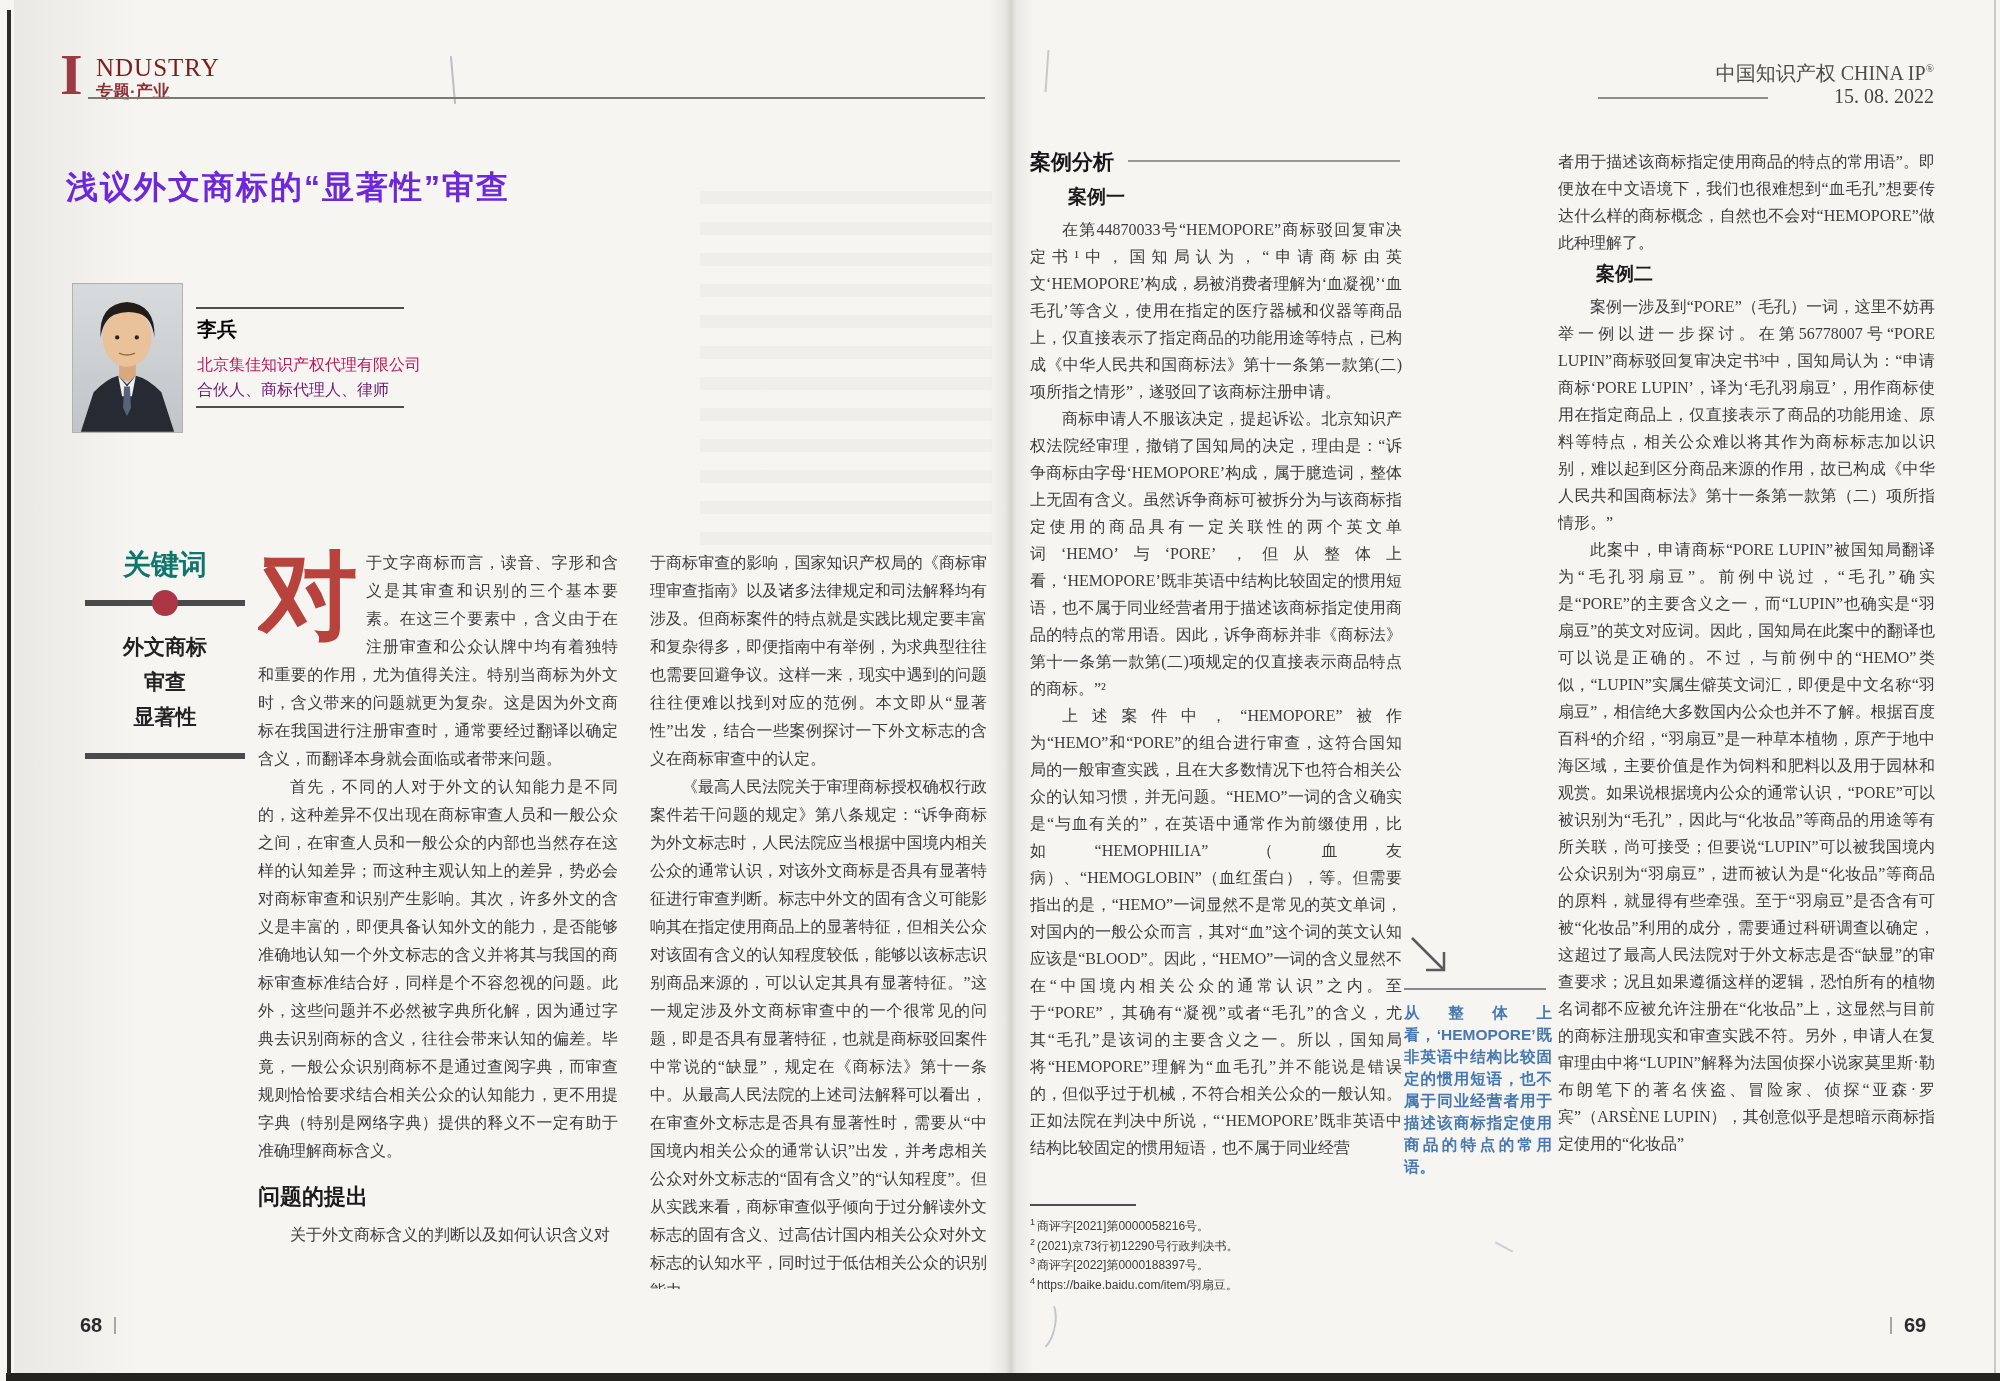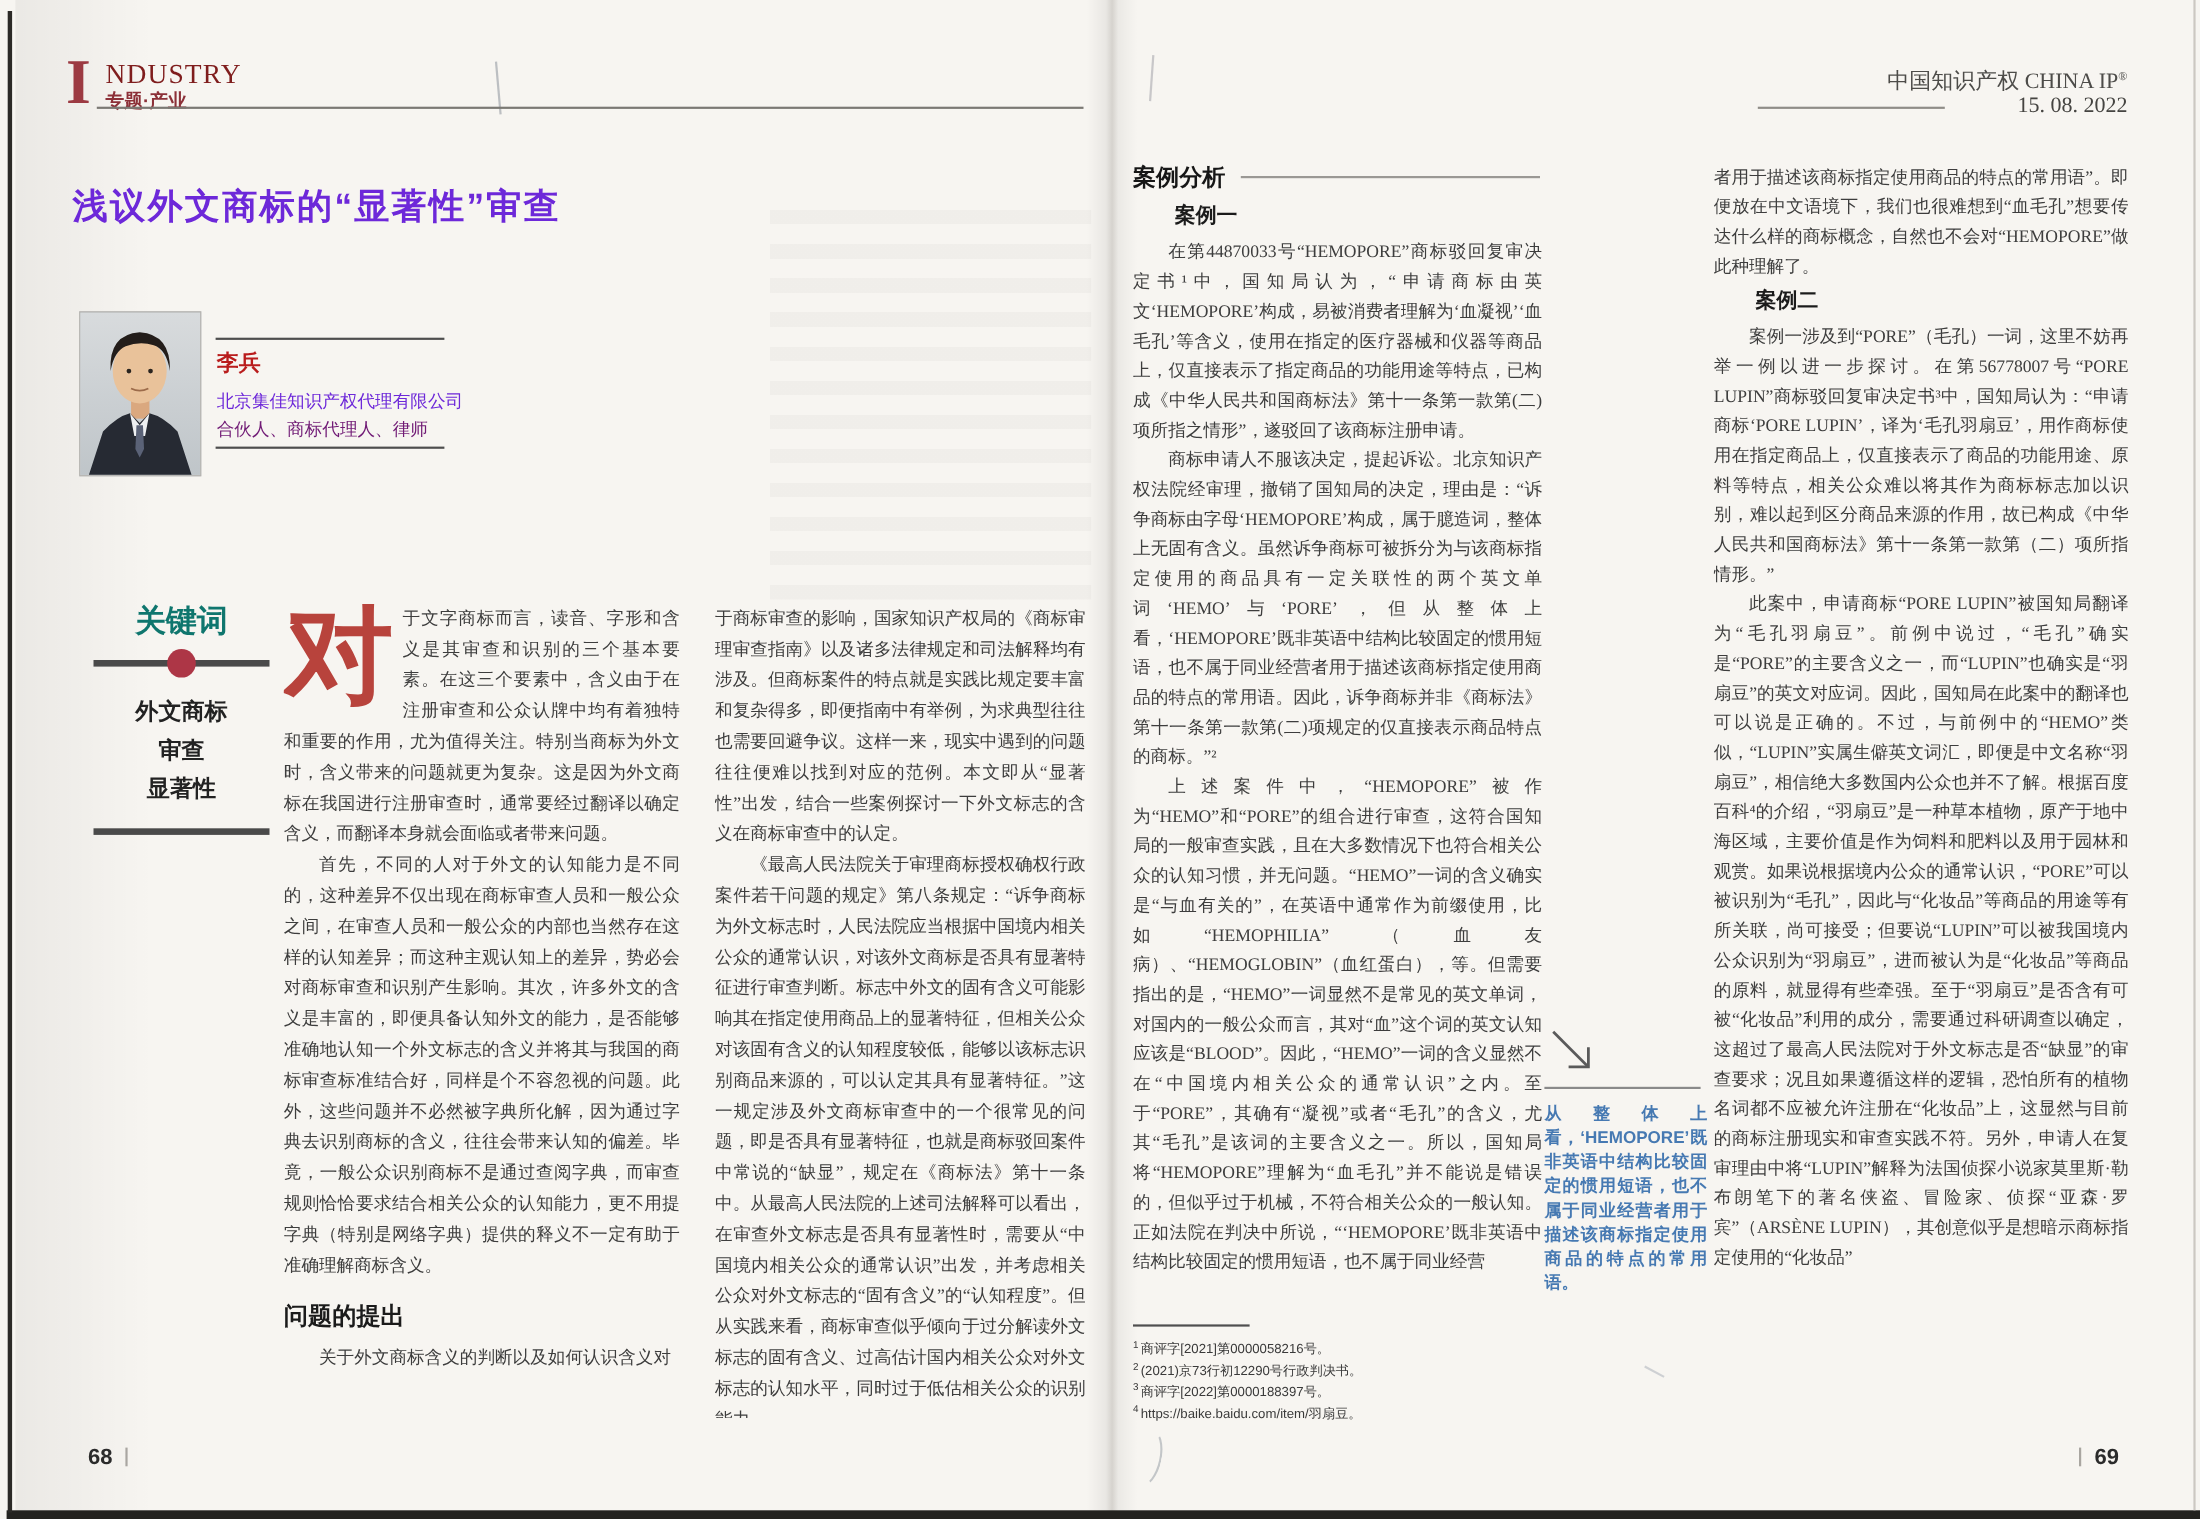--- a/index.html
+++ b/index.html
@@ -46,23 +46,23 @@
   .rp-date { left:1550px; top:85px; width:384px; text-align:right; font-size:20px; color:#454441; }
   .rp-rule { left:1598px; top:97px; width:170px; height:2px; background:#8f8d88; }
 
   
   .article-title { left:66px; top:166px; font-size:32px; font-weight:bold; letter-spacing:2px; color:#6d28d9;
     font-family:"Liberation Sans","DejaVu Sans",sans-serif; }
   .photo { left:72px; top:283px; width:111px; height:150px; border:1px solid #b5b2ad; background:#c9cdd0; }
   .photo svg { display:block; width:100%; height:100%; }
   .author-rule1 { left:196px; top:307px; width:208px; height:2px; background:#4e4e4e; }
   .author-rule2 { left:196px; top:406px; width:208px; height:2px; background:#4e4e4e; }
-  .author-name { left:197px; top:316px; font-size:20px; font-weight:bold; color:#b91c1c;
-    font-family:"Liberation Sans","DejaVu Sans",sans-serif; }
-  .author-org  { left:197px; top:355px; font-size:16px; color:#6d28d9; font-family:Liberation Mono, monospace; }
+  .author-name { left:197px; top:316px; font-size:20px; font-weight:bold; color:#000000;
+    font-family:"Liberation Sans","DejaVu Sans",sans-serif; }
+  .author-org  { left:197px; top:355px; font-size:16px; color:#be185d; font-family:Liberation Mono, monospace; }
   .author-role { left:197px; top:380px; font-size:16px; color:#701a75; font-family:"Liberation Sans","DejaVu Sans",sans-serif; }
 
   
   .keywords { left:85px; top:546px; width:160px; text-align:center; }
   .kw-heading { font-size:28px; font-weight:bold; color:#0f766e; font-family:"Liberation Sans","DejaVu Sans",sans-serif; }
   .kw-divider { position:relative; height:6px; background:#4a4a4a; margin:16px 0 24px 0; }
   .kw-dot { position:absolute; left:50%; top:50%; width:26px; height:26px; margin:-13px 0 0 -13px;
     border-radius:50%; background:#ad3646; }
   .kw-item { font-size:21px; font-weight:bold; color:#222; line-height:35px; }
   .kw-divider2 { height:6px; background:#4a4a4a; margin-top:18px; }

